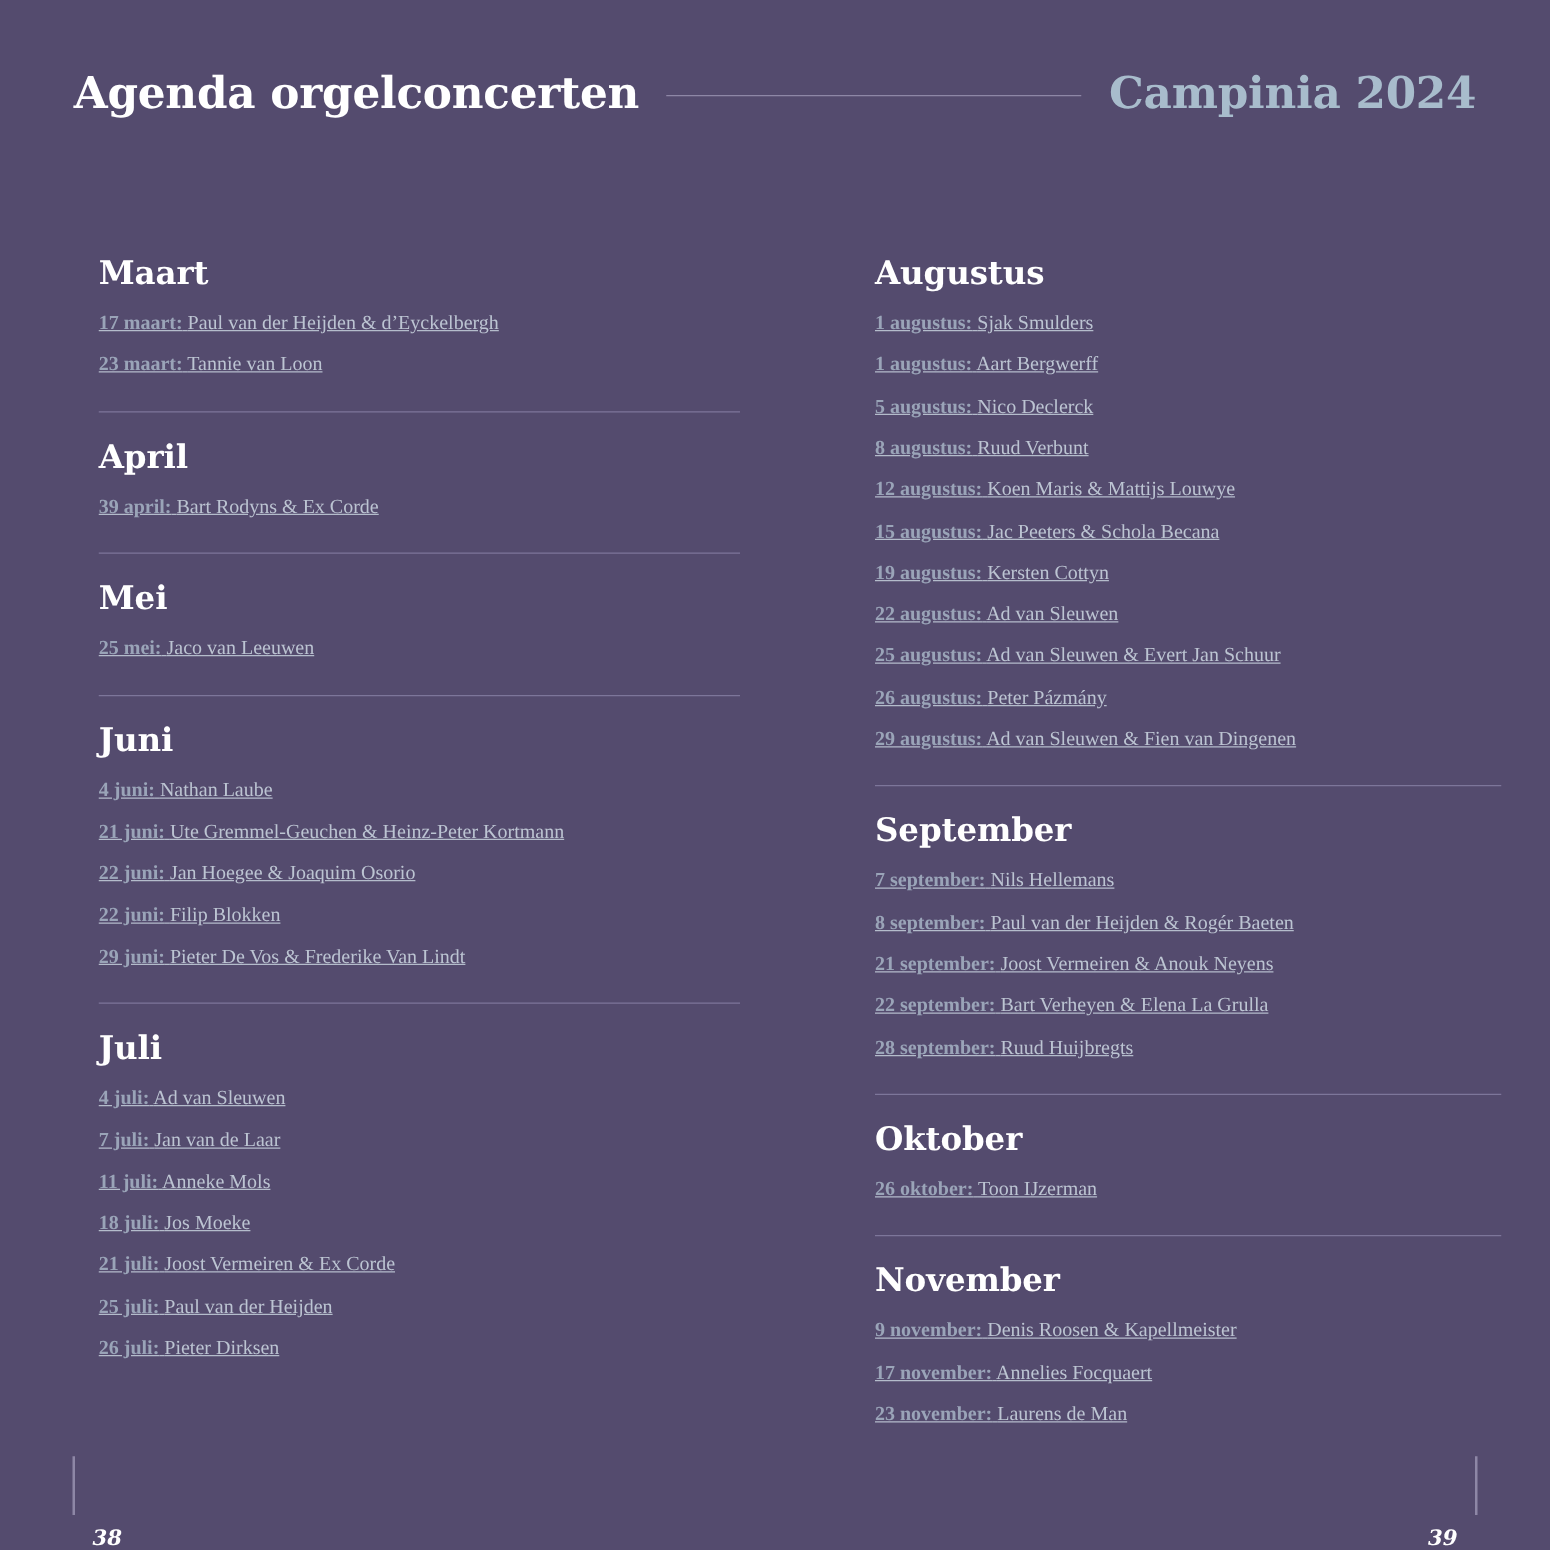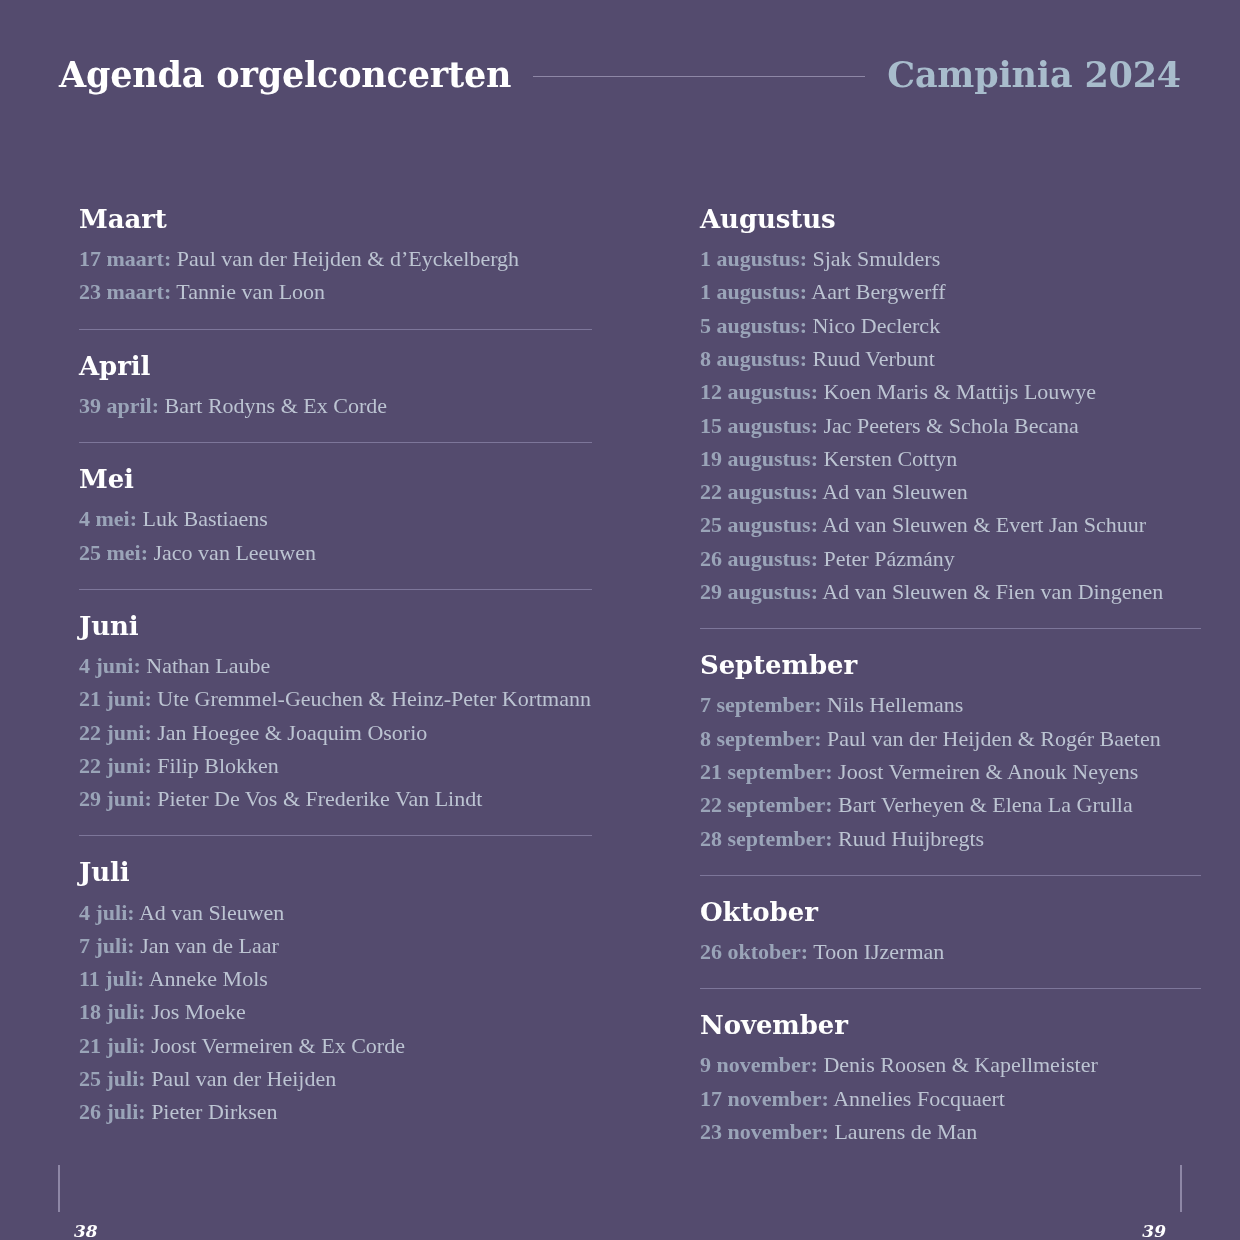--- a/index.html
+++ b/index.html
@@ -77,24 +77,25 @@
     font-family: "DejaVu Serif", "Liberation Serif", serif;
     font-weight: bold;
     font-size: 26px;
     line-height: 1.12;
     color: #FFFFFF;
     margin: 0 0 8px 0;
     letter-spacing: -0.1px;
   }
 
   .concert-row {
-    font-size: 22px;
+    font-size: 16px;
     line-height: 33.3px;
     color: #B4BCCB;
     white-space: nowrap;
+    text-decoration: underline;
   }
   .concert-date {
     font-weight: bold;
     color: #9AA4B8;
   }
   .concert-performer {
     color: #BCC4D2;
   }
 
   .month-divider {
@@ -159,21 +160,20 @@
         <div class="concert-row"><span class="concert-date">23 maart:</span> <span class="concert-performer">Tannie van Loon</span></div>
         <div class="month-divider"></div>
       </div>
       <div class="month-block">
         <div class="month-heading">April</div>
         <div class="concert-row"><span class="concert-date">39 april:</span> <span class="concert-performer">Bart Rodyns &amp; Ex Corde</span></div>
         <div class="month-divider"></div>
       </div>
       <div class="month-block">
         <div class="month-heading">Mei</div>
-        <div class="concert-row"><span class="concert-date">4 mei:</span> <span class="concert-performer">Luk Bastiaens</span></div>
         <div class="concert-row"><span class="concert-date">25 mei:</span> <span class="concert-performer">Jaco van Leeuwen</span></div>
         <div class="month-divider"></div>
       </div>
       <div class="month-block">
         <div class="month-heading">Juni</div>
         <div class="concert-row"><span class="concert-date">4 juni:</span> <span class="concert-performer">Nathan Laube</span></div>
         <div class="concert-row"><span class="concert-date">21 juni:</span> <span class="concert-performer">Ute Gremmel-Geuchen &amp; Heinz-Peter Kortmann</span></div>
         <div class="concert-row"><span class="concert-date">22 juni:</span> <span class="concert-performer">Jan Hoegee &amp; Joaquim Osorio</span></div>
         <div class="concert-row"><span class="concert-date">22 juni:</span> <span class="concert-performer">Filip Blokken</span></div>
         <div class="concert-row"><span class="concert-date">29 juni:</span> <span class="concert-performer">Pieter De Vos &amp; Frederike Van Lindt</span></div>

